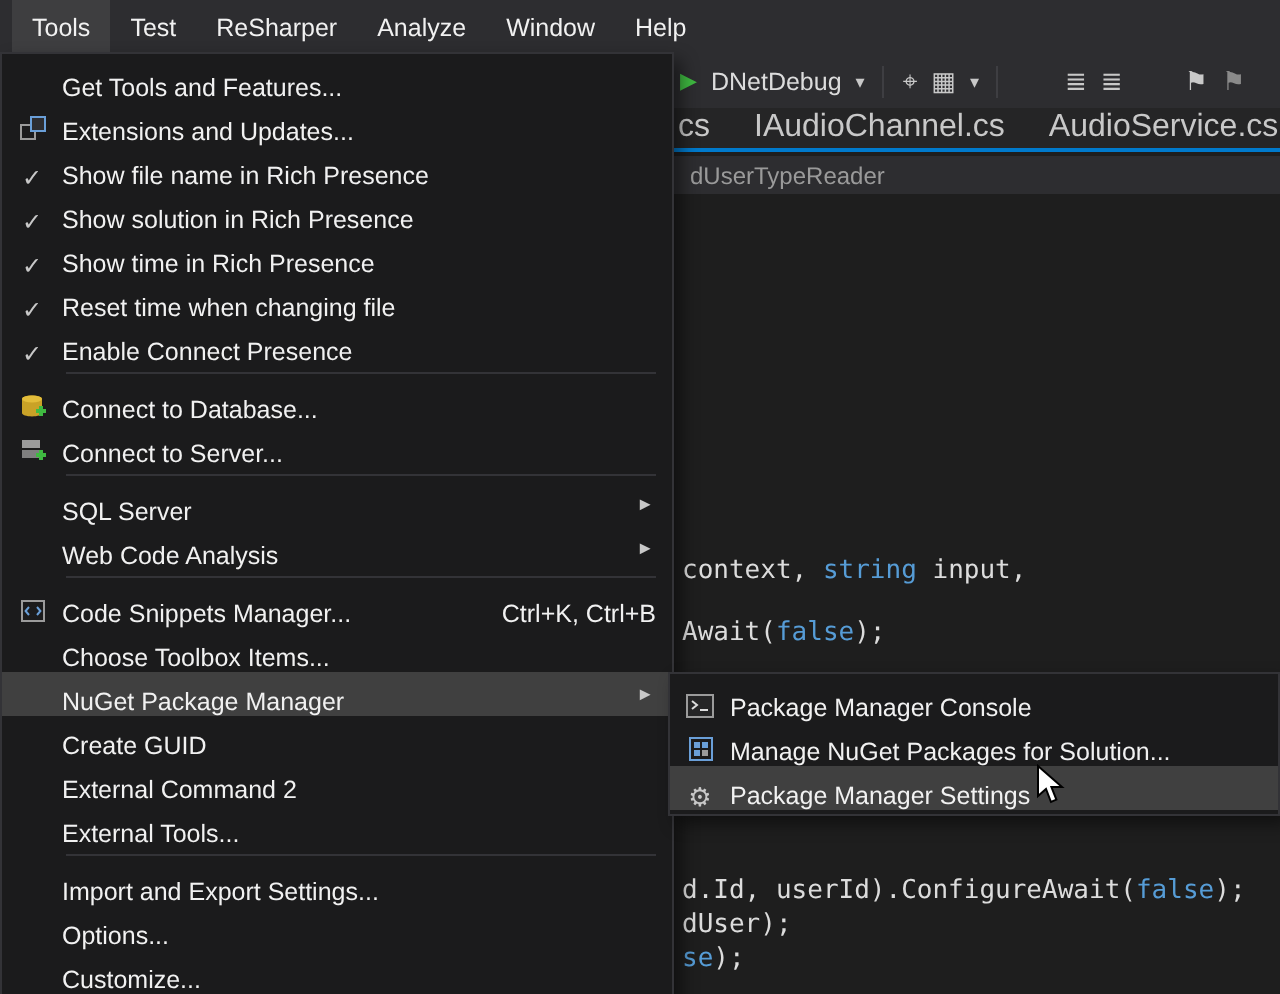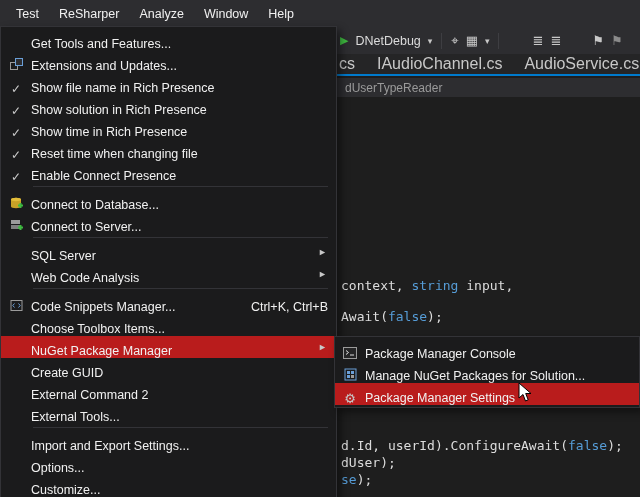--- a/index.html
+++ b/index.html
@@ -35,36 +35,37 @@
   .cl2{left:341px;top:438px}
   .cl3{left:341px;top:455px}
   .cl4{left:341px;top:472px}
 
   
   .menu{position:absolute;background:#1b1b1c;border:1px solid #333337;box-sizing:border-box;box-shadow:4px 4px 8px rgba(0,0,0,.45)}
   .tools-menu{left:0;top:26px;width:337px;height:478px;padding-top:2px;z-index:5}
   .nuget-submenu{left:334px;top:336px;width:306px;padding:2px 0;z-index:6}
 
   .mi{display:flex;align-items:flex-end;height:22px;position:relative;color:#f1f1f1;font-size:12.5px;cursor:default}
-  .mi.hl{background:#b91c1c}
+  .mi.hl{background:#404040}
   .mi-ico{flex:0 0 30px;width:30px;text-align:center;color:#c8c8c8;font-size:12px;line-height:1}
   .mi-ico.gear{font-size:13px}
   .mi-label{flex:1;white-space:nowrap}
   .mi-sc{margin-right:8px;color:#f1f1f1;white-space:nowrap}
   .mi-arrow{position:absolute;right:9px;top:50%;transform:translateY(-50%);color:#c8c8c8;font-size:9px}
   .msep{height:1px;background:#333337;margin:3px 8px 3px 32px}
 
   .cursor{position:absolute;left:518px;top:382px;z-index:50}
 </style>
 </head>
 <body>
 
 <div class="screen">
 
   <div class="menubar">
+    <div class="mb-item open">Tools</div>
     <div class="mb-item">Test</div>
     <div class="mb-item">ReSharper</div>
     <div class="mb-item">Analyze</div>
     <div class="mb-item">Window</div>
     <div class="mb-item">Help</div>
   </div>
 
   <div class="toolbar">
     <div class="tb-content">
       <span class="tb-run">▶</span>

